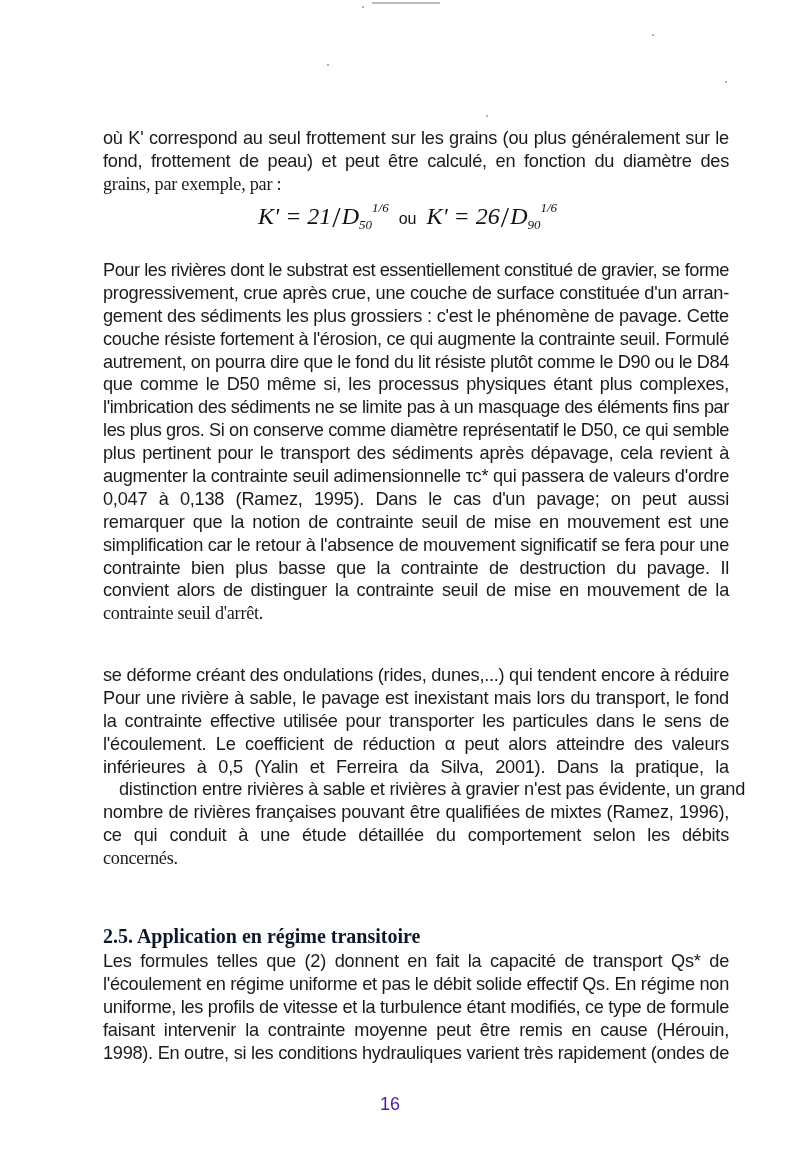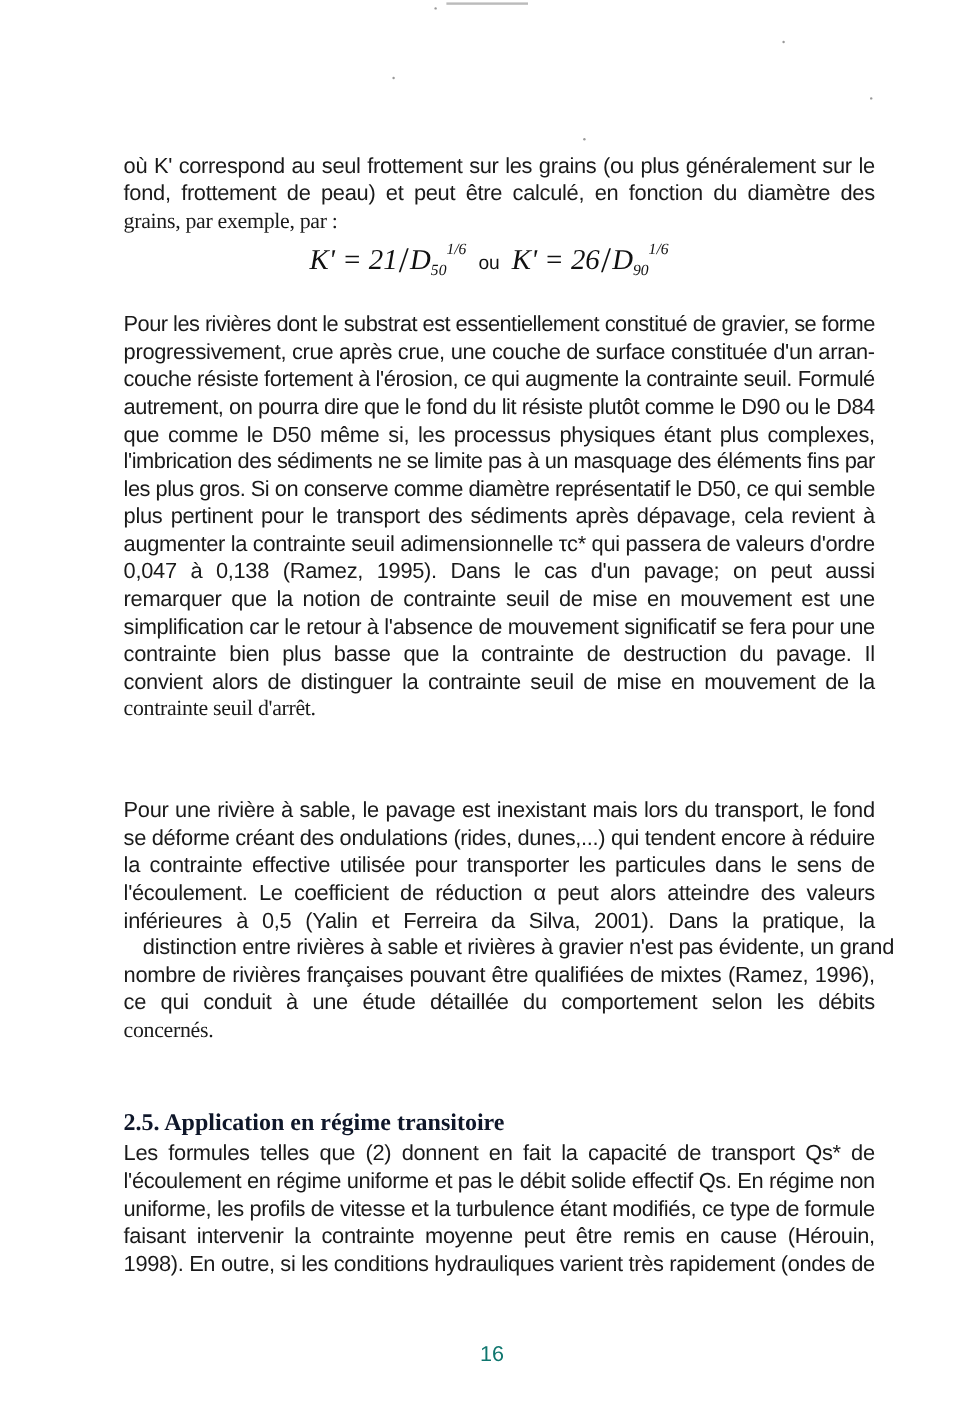--- a/index.html
+++ b/index.html
@@ -21,22 +21,22 @@
   }
   .formula .ou { font-family: "Liberation Sans", sans-serif; font-style: normal; font-size: 16px; margin: 0 4px; }
   .formula sub { font-size: 13px; vertical-align: -5px; }
   .formula sup { font-size: 13px; vertical-align: 12px; }
   .formula .slash { font-size: 30px; font-style: normal; vertical-align: -3px; margin: 0 1px; }
   .heading {
     position: absolute; left: 103px; top: 925px;
     font-family: "Liberation Serif", serif; font-weight: bold; font-size: 20px; color: #0f172a;
   }
   .pagenum {
-    position: absolute; left: 380px; top: 1094px; width: 40px; text-align: right;
-    font-family: "Liberation Sans", sans-serif; font-size: 18px; color: #0f766e; margin-top: 24px;
+    position: absolute; left: 380px; top: 1094px; width: 40px; text-align: left;
+    font-family: "Liberation Sans", sans-serif; font-size: 18px; color: #4c1d95;
   }
 </style>
 </head>
 <body>
 
 <div class="page">
   <div class="scan-mark"></div>
   <div class="speck" style="left:362px;top:6px"></div>
   <div class="speck" style="left:652px;top:34px"></div>
   <div class="speck" style="left:327px;top:64px"></div>
@@ -53,38 +53,39 @@
 
   <div class="formula">
     <span>K'</span><span> = 21</span><span class="slash">/</span><span>D</span><sub>50</sub><sup>1/6</sup>
     <span class="ou">ou</span>
     <span>K'</span><span> = 26</span><span class="slash">/</span><span>D</span><sub>90</sub><sup>1/6</sup>
   </div>
 
   <div class="text" style="top:259px">
     <span class="line" style="display: block; letter-spacing: -0.449081px; text-align-last: left;">Pour les rivières dont le substrat est essentiellement constitué de gravier, se forme</span>
     <span class="line" style="display: block; word-spacing: 0.0046875px; text-align: left; text-align-last: left;">progressivement, crue après crue, une couche de surface constituée d'un arran-</span>
+    <span class="line" style="display: block; word-spacing: 0.0664062px; text-align: left; text-align-last: left;">gement des sédiments les plus grossiers : c'est le phénomène de pavage. Cette</span>
     <span class="line" style="display: block; letter-spacing: -0.347942px; text-align-last: left;">couche résiste fortement à l'érosion, ce qui augmente la contrainte seuil. Formulé</span>
     <span class="line" style="display: block; letter-spacing: -0.379764px; text-align-last: left;">autrement, on pourra dire que le fond du lit résiste plutôt comme le D90 ou le D84</span>
     <span class="line" style="display: block; word-spacing: 2.5554px; text-align: left; text-align-last: left;">que comme le D50 même si, les processus physiques étant plus complexes,</span>
     <span class="line" style="display: block; letter-spacing: -0.394531px; text-align-last: left;">l'imbrication des sédiments ne se limite pas à un masquage des éléments fins par</span>
     <span class="line" style="display: block; letter-spacing: -0.413867px; text-align-last: left;">les plus gros. Si on conserve comme diamètre représentatif le D50, ce qui semble</span>
     <span class="line" style="display: block; word-spacing: 2.04119px; text-align: left; text-align-last: left;">plus pertinent pour le transport des sédiments après dépavage, cela revient à</span>
     <span class="line" style="display: block; letter-spacing: -0.269922px; text-align-last: left;">augmenter la contrainte seuil adimensionnelle τc* qui passera de valeurs d'ordre</span>
     <span class="line" style="display: block; word-spacing: 6.59505px; text-align: left; text-align-last: left;">0,047 à 0,138 (Ramez, 1995). Dans le cas d'un pavage; on peut aussi</span>
     <span class="line" style="display: block; word-spacing: 3.28385px; text-align: left; text-align-last: left;">remarquer que la notion de contrainte seuil de mise en mouvement est une</span>
     <span class="line" style="display: block; letter-spacing: -0.294992px; text-align-last: left;">simplification car le retour à l'absence de mouvement significatif se fera pour une</span>
     <span class="line" style="display: block; word-spacing: 5.89915px; text-align: left; text-align-last: left;">contrainte bien plus basse que la contrainte de destruction du pavage. Il</span>
     <span class="line" style="display: block; word-spacing: 3.17969px; text-align: left; text-align-last: left;">convient alors de distinguer la contrainte seuil de mise en mouvement de la</span>
     <span class="line last" style="white-space: nowrap;">contrainte seuil d'arrêt.</span>
   </div>
 
   <div class="text" style="top:664px">
+    <span class="line" style="display: block; letter-spacing: -0.272569px; text-align-last: left;">se déforme créant des ondulations (rides, dunes,...) qui tendent encore à réduire</span>
     <span class="line" style="display: block; word-spacing: 0.684152px; text-align: left; text-align-last: left;">Pour une rivière à sable, le pavage est inexistant mais lors du transport, le fond</span>
-    <span class="line" style="display: block; letter-spacing: -0.272569px; text-align-last: left;">se déforme créant des ondulations (rides, dunes,...) qui tendent encore à réduire</span>
     <span class="line" style="display: block; word-spacing: 3.15341px; text-align: left; text-align-last: left;">la contrainte effective utilisée pour transporter les particules dans le sens de</span>
     <span class="line" style="display: block; word-spacing: 4.69688px; text-align: left; text-align-last: left;">l'écoulement. Le coefficient de réduction α peut alors atteindre des valeurs</span>
     <span class="line" style="display: block; word-spacing: 6.8112px; text-align: left; text-align-last: left;">inférieures à 0,5 (Yalin et Ferreira da Silva, 2001). Dans la pratique, la</span>
     <span class="line" style="display: block; letter-spacing: -0.25239px; text-align-last: left; margin-left: 16px;">distinction entre rivières à sable et rivières à gravier n'est pas évidente, un grand</span>
     <span class="line" style="display: block; word-spacing: 0.559375px; text-align: left; text-align-last: left;">nombre de rivières françaises pouvant être qualifiées de mixtes (Ramez, 1996),</span>
     <span class="line" style="display: block; word-spacing: 7.27841px; text-align: left; text-align-last: left;">ce qui conduit à une étude détaillée du comportement selon les débits</span>
     <span class="line last" style="white-space: nowrap;">concernés.</span>
   </div>
 
   <div class="heading">2.5. Application en régime transitoire</div>

